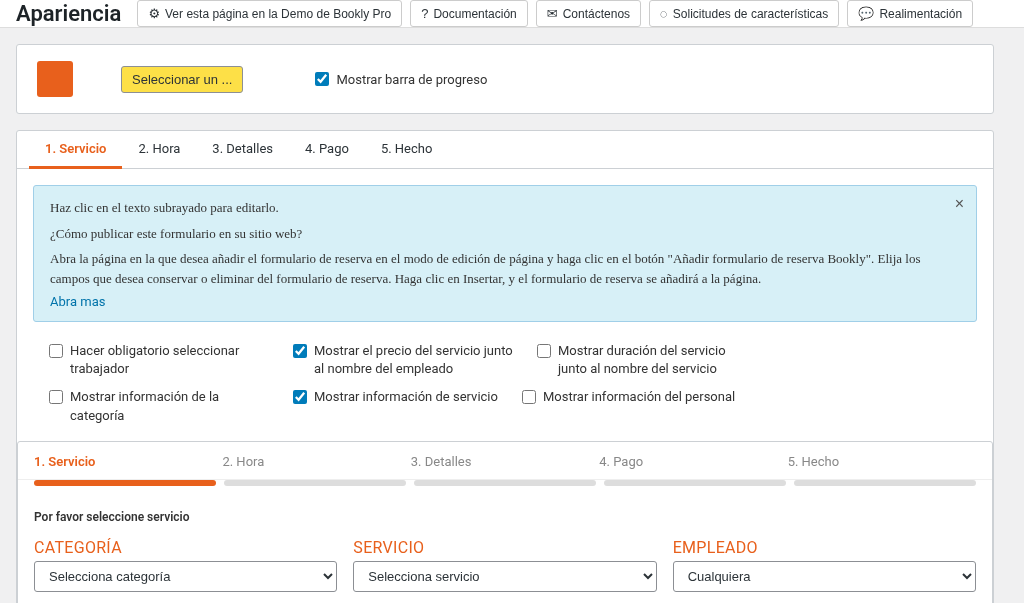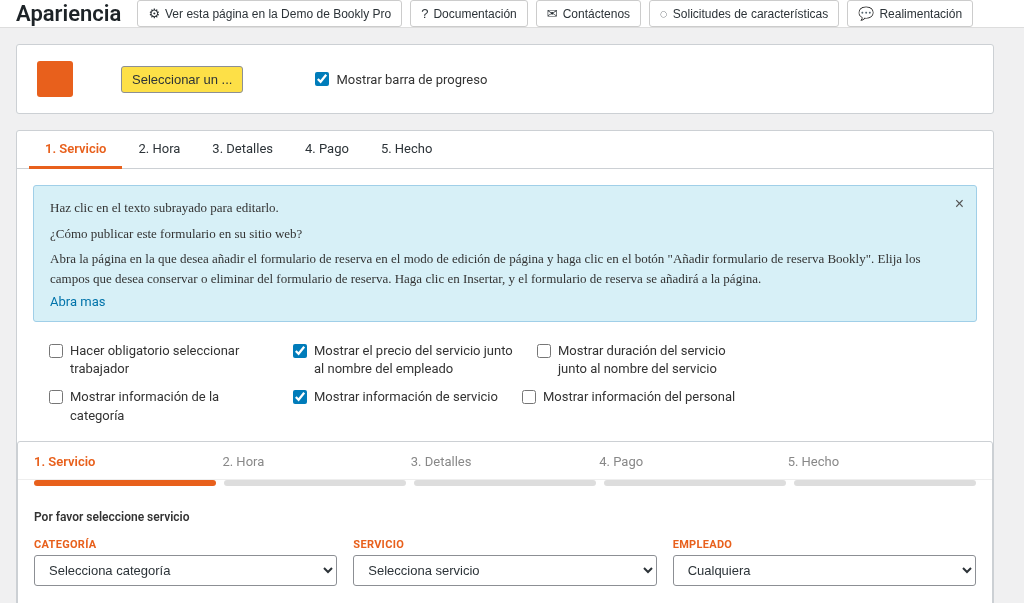--- a/index.html
+++ b/index.html
@@ -100,21 +100,21 @@
       flex: 1; height: 6px; border-radius: 3px; background: #ddd;
     }
     .progress-bar.active { background: #e8601c; }
 
     .preview-body { padding: 12px 16px 16px; }
     .preview-body h3 { font-size: 12px; font-weight: 600; margin-bottom: 14px; }
 
     .form-row { display: flex; gap: 16px; flex-wrap: wrap; margin-bottom: 12px; }
     .form-group { flex: 1; min-width: 180px; }
     .form-group label {
-      display: block; font-size: 11px; font-weight: 700; color: #e8601c;
+      display: block; font-size: 16px; font-weight: 400; color: #e8601c;
       margin-bottom: 4px; text-transform: uppercase; letter-spacing: 0.3px;
     }
     .form-group select {
       width: 100%; border: 1px solid #8c8f94; border-radius: 3px;
       padding: 6px 10px; font-size: 13px; color: #2c3338; background: #fff; cursor: pointer;
       appearance: auto;
     }
   </style>
 </head>
 <body>

